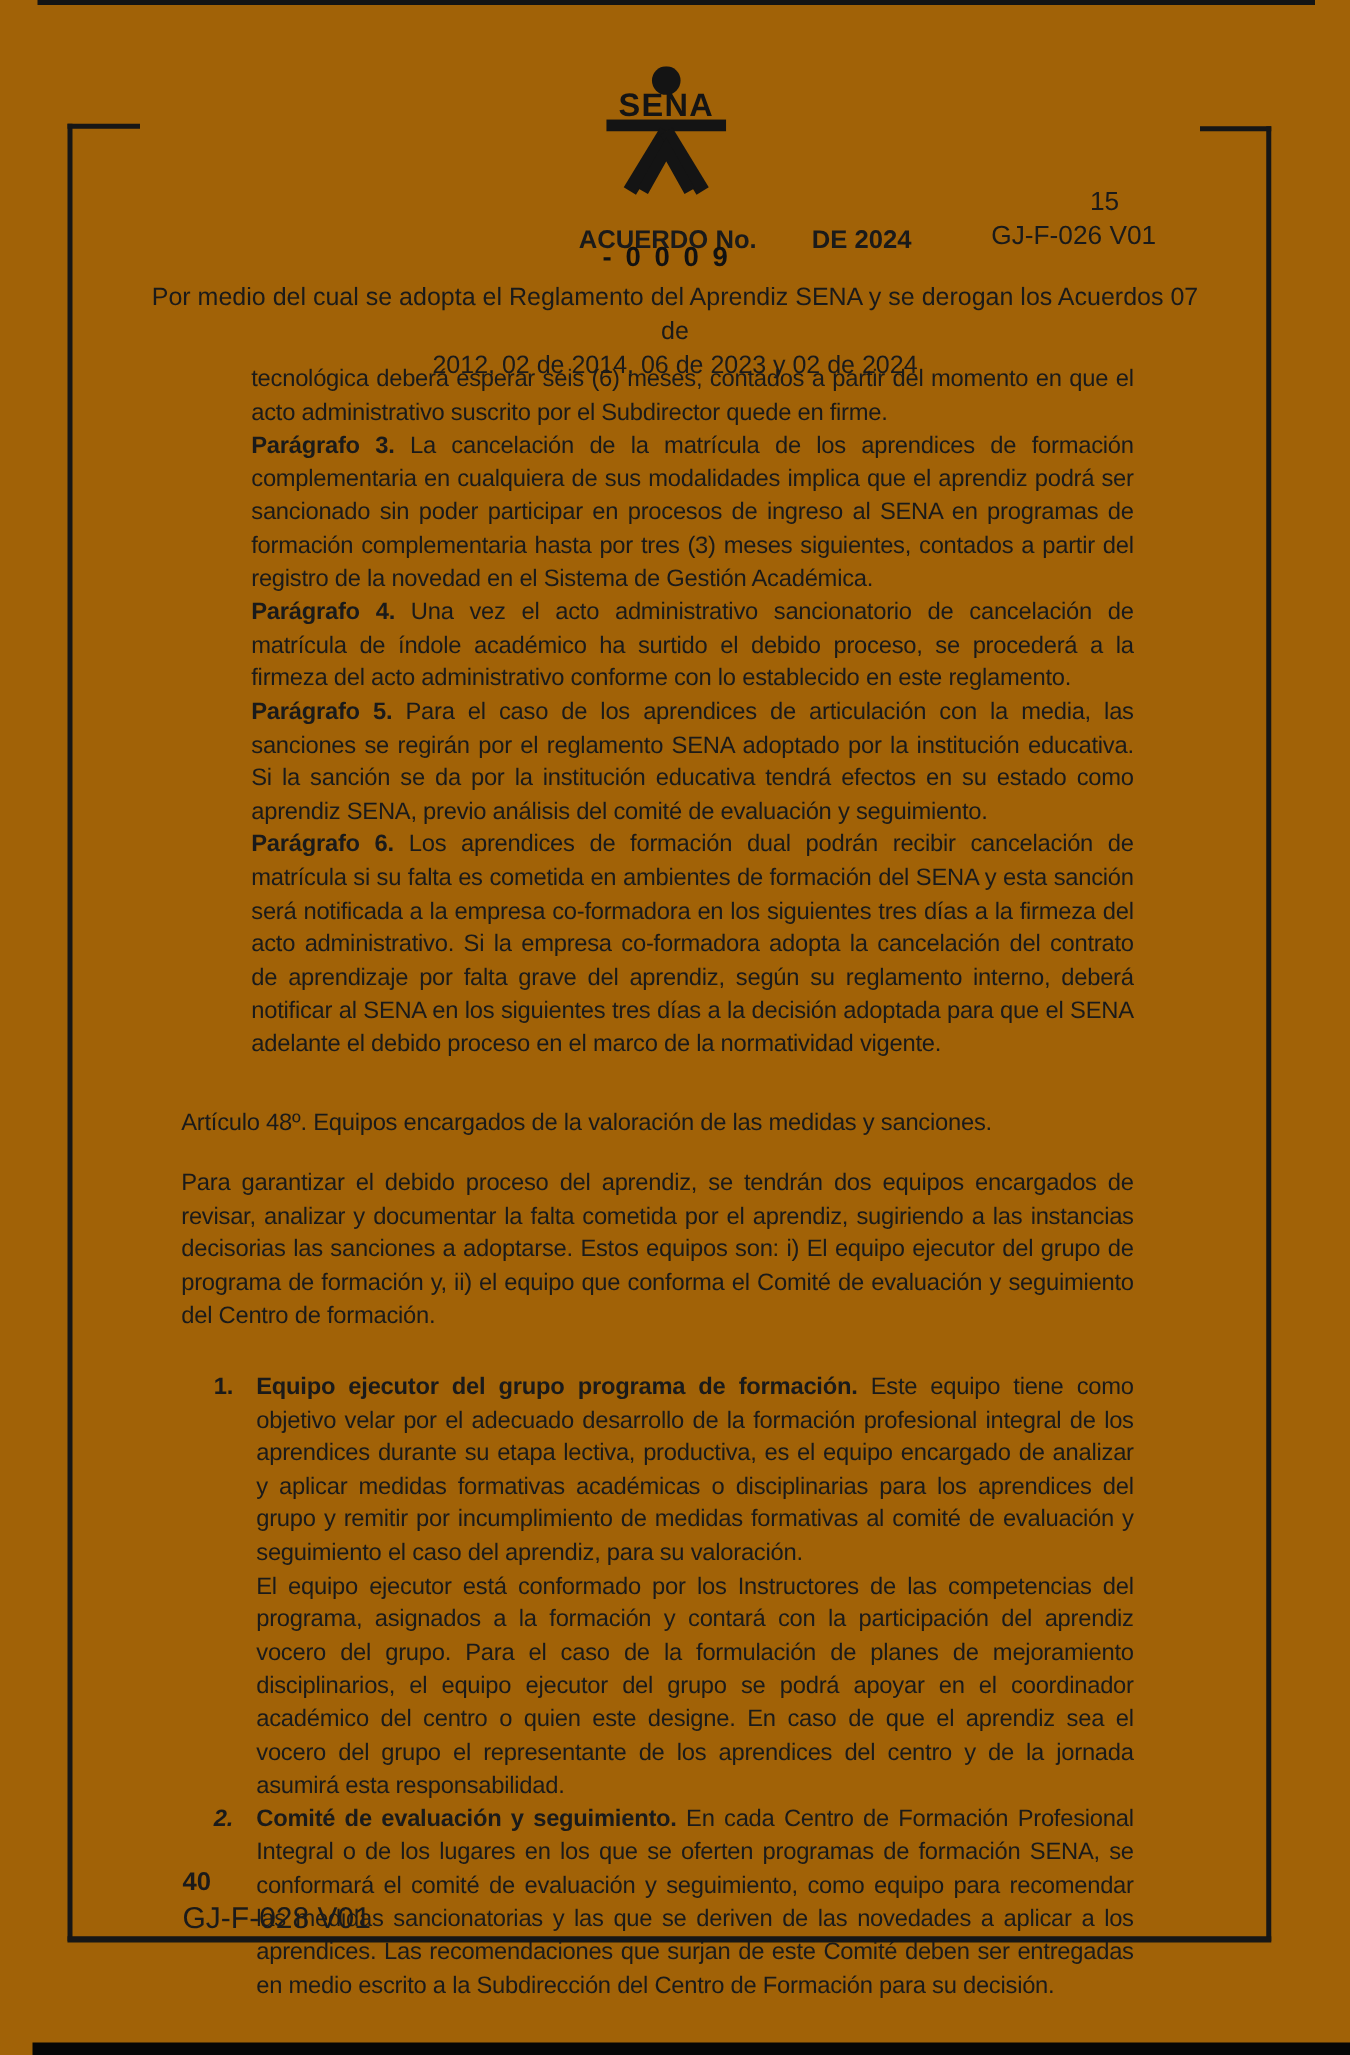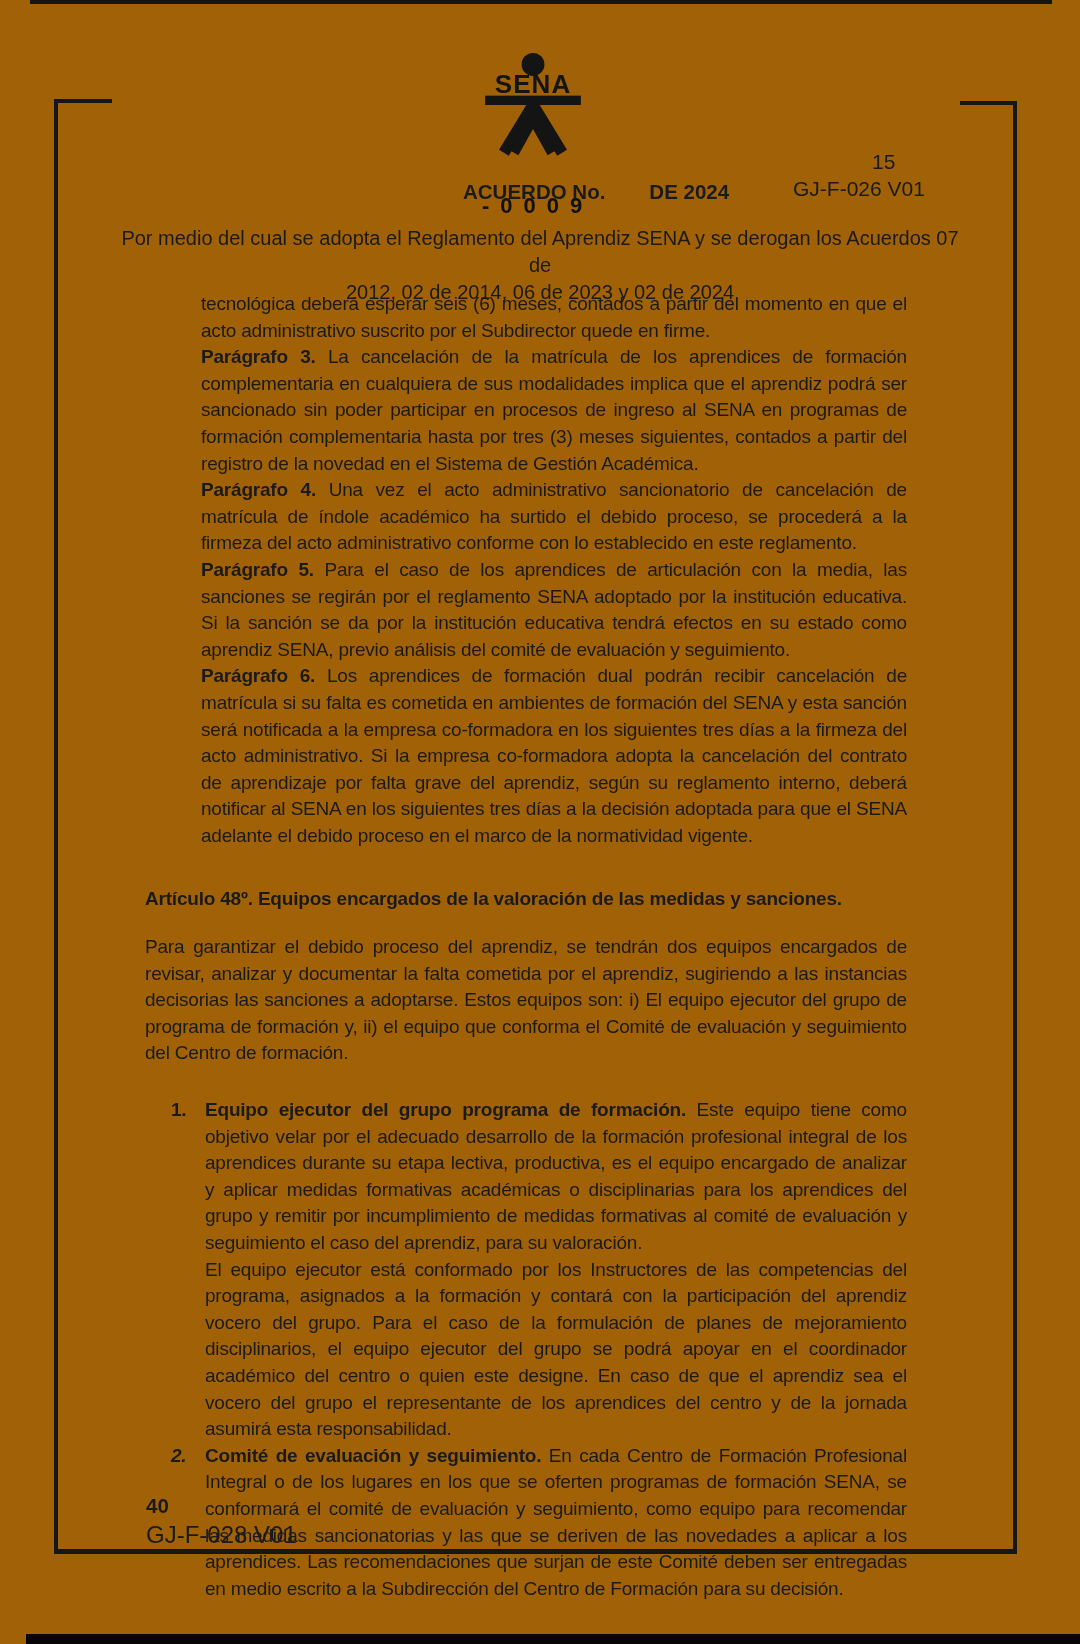--- a/index.html
+++ b/index.html
@@ -41,21 +41,21 @@
     text-align:center;font-size:20px;line-height:27px;
   }
 
   .doc-body{
     position:absolute;left:145px;top:291px;width:762px;
     font-size:19px;line-height:26.6px;letter-spacing:-0.2px;
     text-align:justify;
   }
   .indent{margin-left:56px;}
   .doc-body b{font-weight:700;}
-  .article-heading{font-weight:700;margin-top:37px;text-align:left;}
+  .article-heading{font-weight:400;margin-top:37px;text-align:left;}
   .article-intro{margin-top:21px;}
   .num-list{margin-top:30px;}
   .list-item{position:relative;padding-left:60px;}
   .list-item .num{position:absolute;left:26px;top:0;font-weight:700;}
   .num.italic{font-style:italic;}
   .continuation{margin-top:0;}
 
   .footer-page-num{position:absolute;left:146px;top:1494px;font-size:20.5px;font-weight:bold;}
   .footer-form-code{position:absolute;left:146px;top:1521px;font-size:24px;}
 </style>

